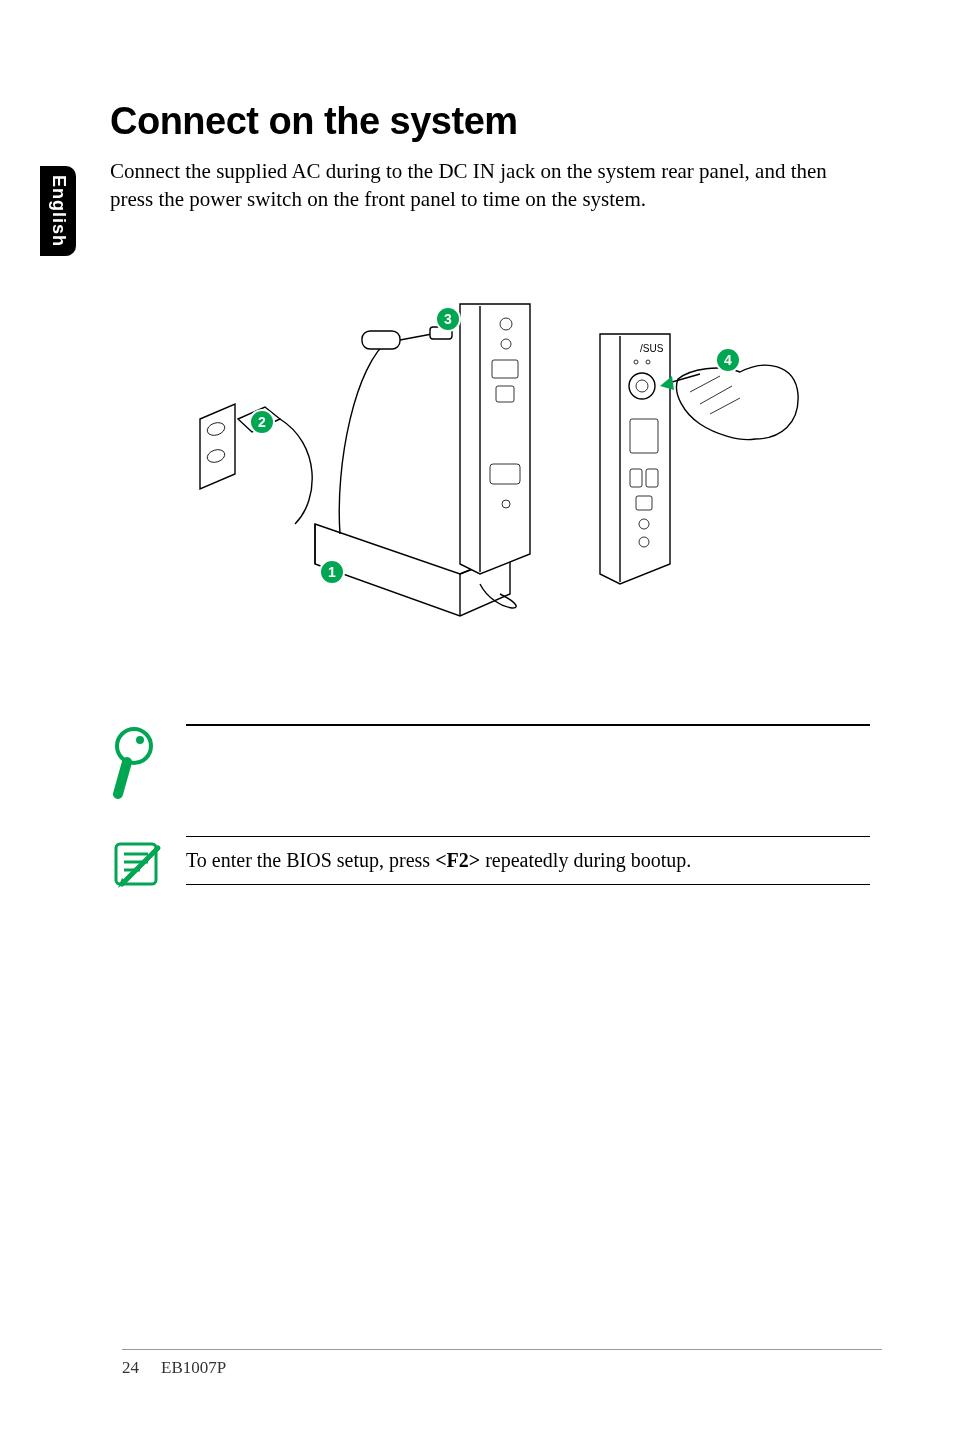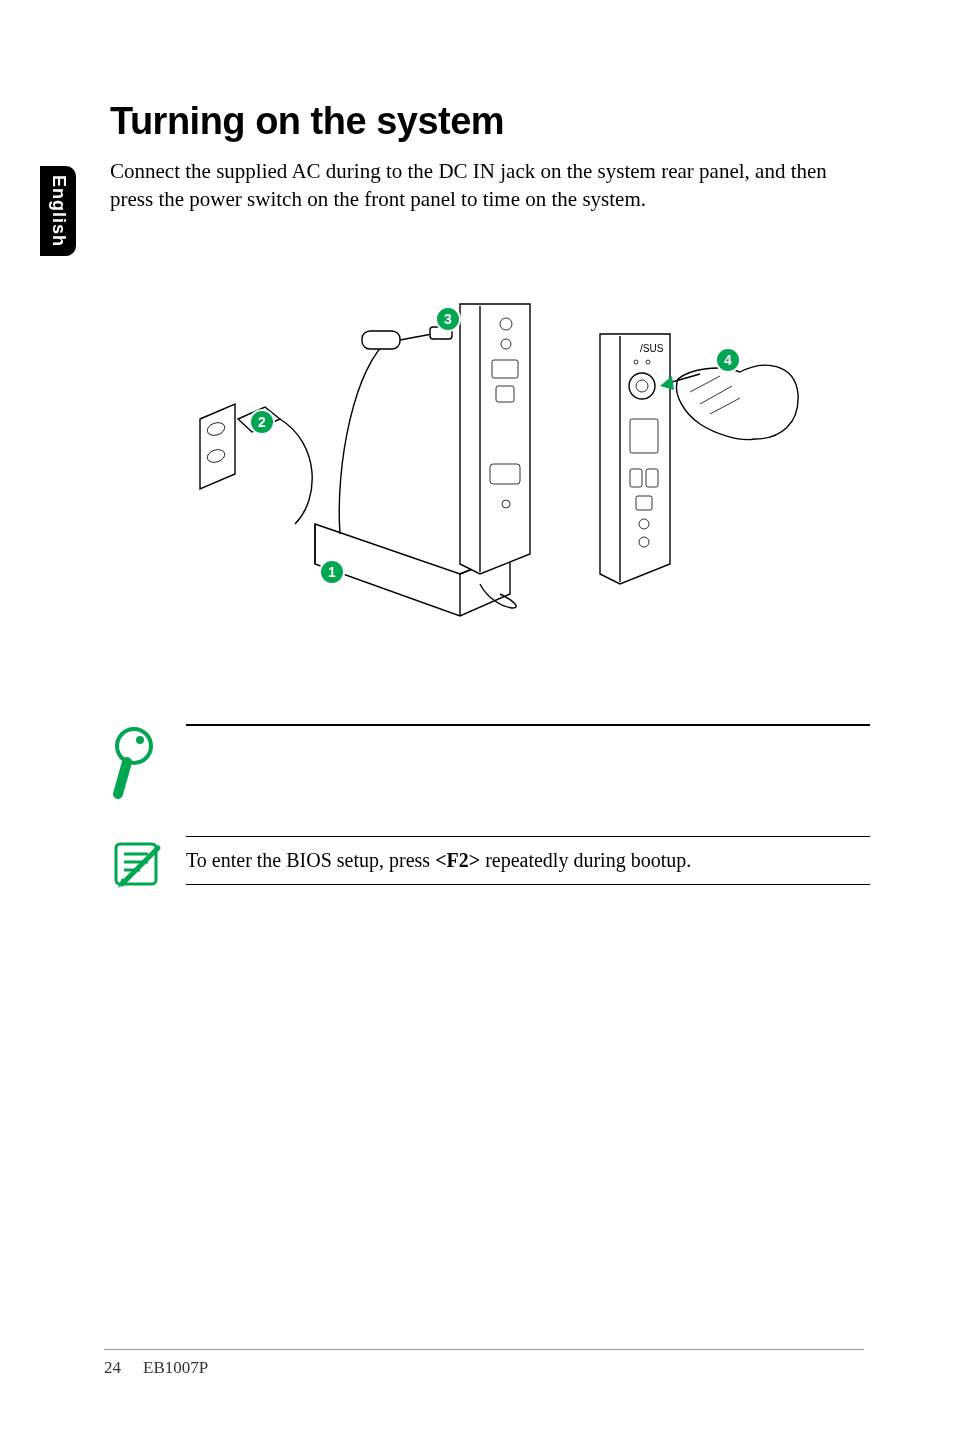--- a/index.html
+++ b/index.html
@@ -96,41 +96,41 @@
     left: -10px;
     top: 8px;
   }
   .bios-line {
     font-size: 20px;
     line-height: 1.35;
     padding: 10px 0;
   }
   .footer {
     position: absolute;
-    left: 104px;
+    left: 122px;
     bottom: 60px;
     width: 760px;
     border-top: 1px solid #999;
     padding-top: 8px;
     font-size: 17px;
     color: #333;
     display: flex;
     gap: 22px;
   }
 </style>
 </head>
 <body>
 
 <div class="page">
   <div class="side-tab">
     <span>English</span>
   </div>
 
   <div class="content">
-    <h1>Turning on the system</h1>
+    <h1>Connect on the system</h1>
 
     <p class="intro">
       <span>Connect the supplied AC during to the </span><b>DC IN</b><span> jack on the system rear panel, and then press the </span><b>power switch</b><span> on the front panel to time on the system.</span>
     </p>
 
     <div class="diagram-wrap">
       <svg class="diagram" viewBox="0 0 620 400">
 
         <g>
           <path class="diag-fill" d="M 20 155 L 55 140 L 55 210 L 20 225 Z"></path>

